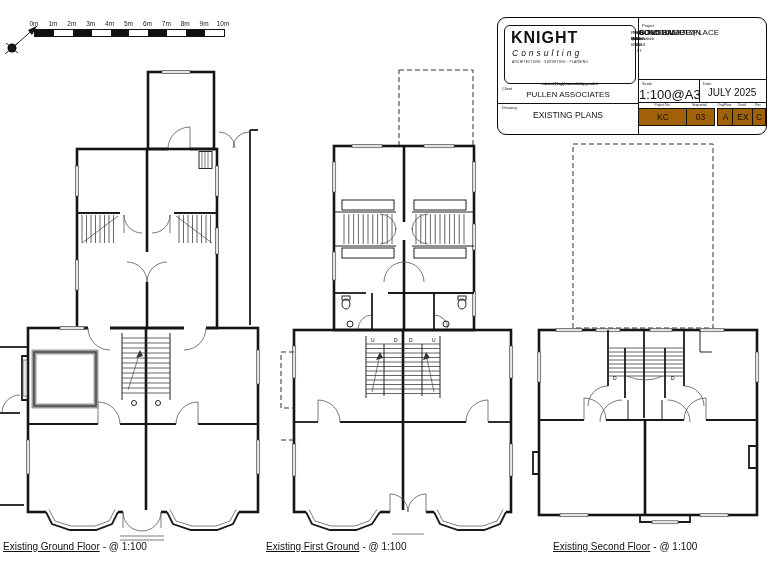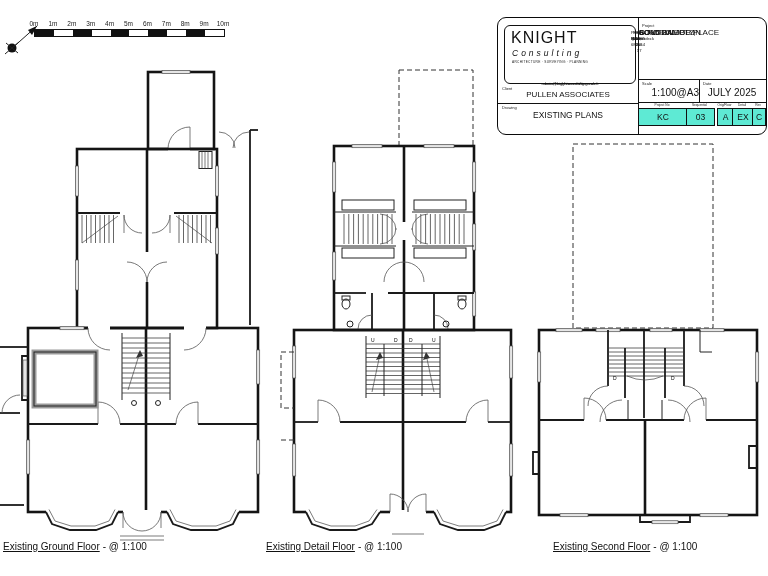--- a/index.html
+++ b/index.html
@@ -20,43 +20,43 @@
   .plan-label{position:absolute;top:541px;font-size:10px;color:#111;white-space:nowrap;}
   .plan-label .nm{text-decoration:underline;}
   .plan-label .sx{margin-left:3px;}
 
   
   .tb{position:absolute;left:497px;top:17px;width:268px;height:116px;background:#fff;
       border:1.6px solid #0a0a0a;border-radius:9px;}
   .tb *{position:absolute;}
   .tb .vdiv{left:140px;top:0;bottom:0;border-left:1px solid #111;}
   .co-box{left:6px;top:7px;width:130px;height:57px;border:1.2px solid #111;border-radius:6px;}
-  .co-name{left:6px;top:3px;font-size:16px;letter-spacing:1px;font-weight:400;}
+  .co-name{left:6px;top:3px;font-size:16px;letter-spacing:1px;font-weight:700;}
   .co-sub{left:7px;top:22px;font-size:8.5px;letter-spacing:3px;font-style:italic;}
   .co-tag{left:7px;top:34px;font-size:3.2px;letter-spacing:.3px;color:#222;}
   .co-addr{right:4px;top:4px;font-size:4.2px;line-height:1.4;text-align:right;}
   .co-mail{left:0;right:0;bottom:2px;font-size:4.1px;display:flex;justify-content:space-evenly;}
   .lab{font-size:4px;color:#222;}
   .client-lab{left:4px;top:68px;}
   .client-val{left:0;top:72px;width:140px;text-align:center;font-size:8px;}
   .hdiv-l{left:0;top:85px;width:140px;border-top:1px solid #111;}
   .drw-lab{left:4px;top:87px;}
   .drw-val{left:0;top:92px;width:140px;text-align:center;font-size:8.5px;}
   .proj-lab{left:144px;top:5px;}
   .proj-val{left:141px;top:9px;width:127px;text-align:center;font-size:8px;line-height:12.5px;}
   .hdiv-r1{left:140px;top:61px;right:0;border-top:1px solid #111;}
   .hdiv-r2{left:140px;top:84px;right:0;border-top:1px solid #111;}
   .sd-div{left:201px;top:61px;height:23px;border-left:1px solid #111;}
   .scale-lab{left:144px;top:63px;}
-  .scale-val{left:141px;top:69px;width:60px;text-align:right;font-size:10px;}
+  .scale-val{left:141px;top:69px;width:60px;text-align:left;font-size:13px;}
   .date-lab{left:205px;top:63px;}
   .date-val{left:202px;top:69px;width:64px;text-align:center;font-size:10px;}
   .ref-lab{font-size:3.2px;top:85px;text-align:center;color:#222;}
   .ref-box{top:90px;height:16px;border:1px solid #111;font-size:8.5px;text-align:center;
-           line-height:16px;background:#5eead4;}
+           line-height:16px;background:#a16207;}
 </style>
 </head>
 <body>
 
 <div class="page">
 
   <svg width="768" height="576" viewBox="0 0 768 576" style="position:absolute;left:0;top:0;">
     <style>
       .w3{stroke:#141414;stroke-width:2.6;fill:none;}
       .w2{stroke:#1a1a1a;stroke-width:1.8;fill:none;}
@@ -375,19 +375,19 @@
     <div class="ref-lab" style="left:234px;width:20px;">Detail</div>
     <div class="ref-box" style="left:234px;width:20px;">EX</div>
     <div class="ref-lab" style="left:254px;width:12px;">Rev</div>
     <div class="ref-box" style="left:254px;width:12px;">C</div>
   </div>
 
   <div class="plan-label" style="left:3px;">
     <span class="nm">Existing Ground Floor</span><span class="sx">- @ 1:100</span>
   </div>
   <div class="plan-label" style="left:266px;">
-    <span class="nm">Existing Detail Floor</span><span class="sx">- @ 1:100</span>
+    <span class="nm">Existing First Ground</span><span class="sx">- @ 1:100</span>
   </div>
   <div class="plan-label" style="left:553px;">
     <span class="nm">Existing Second Floor</span><span class="sx">- @ 1:100</span>
   </div>
 
 </div>
 
 </body></html>

